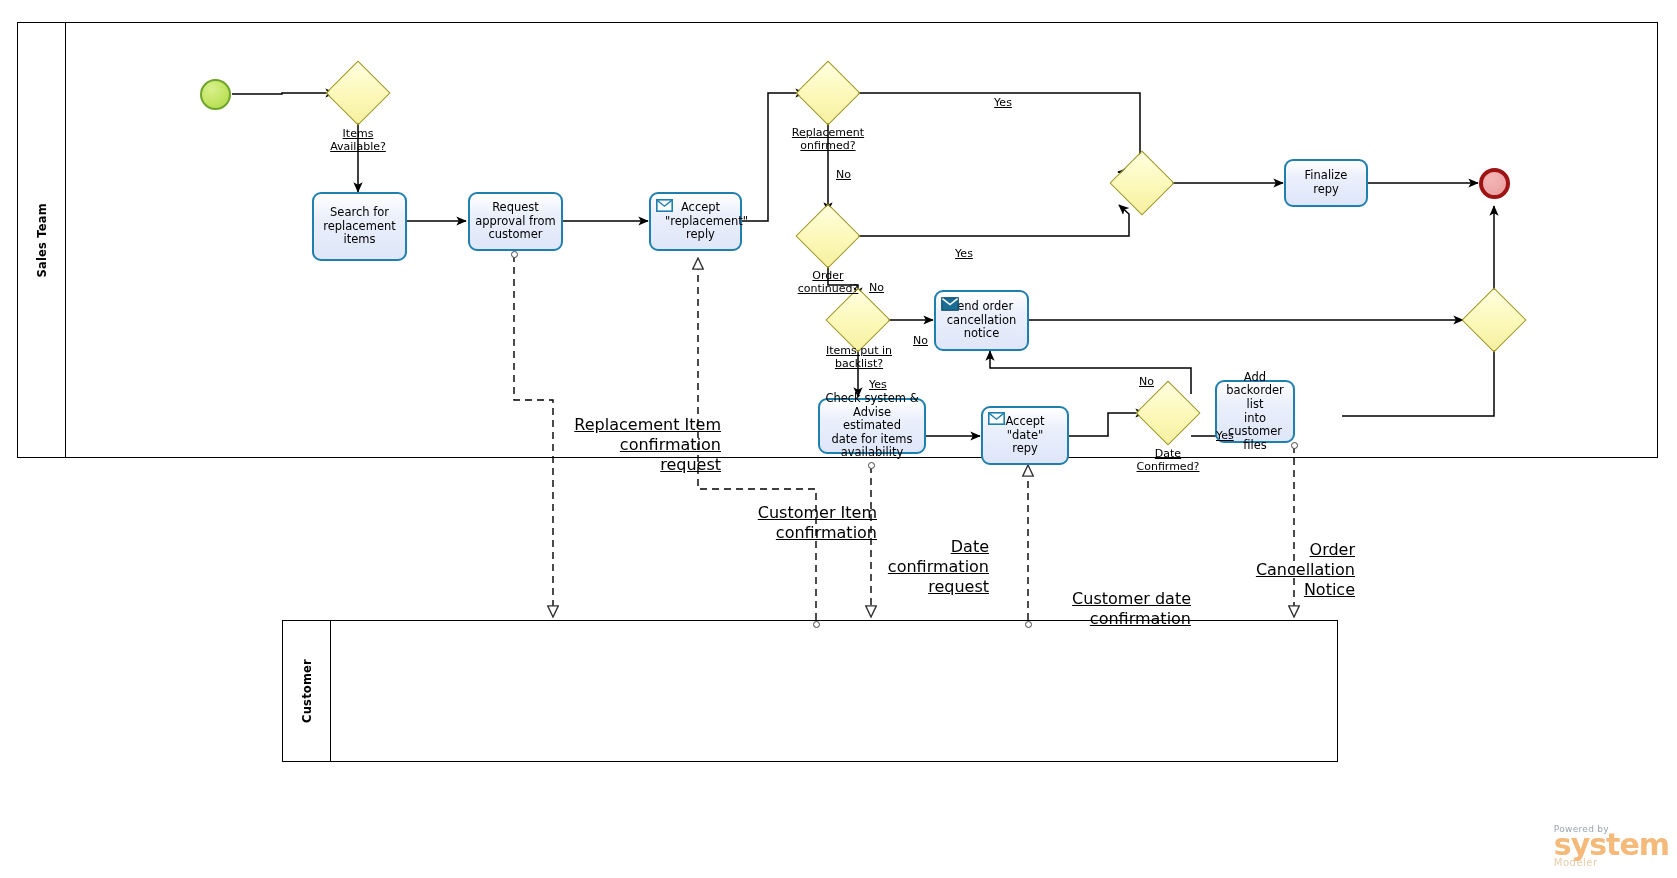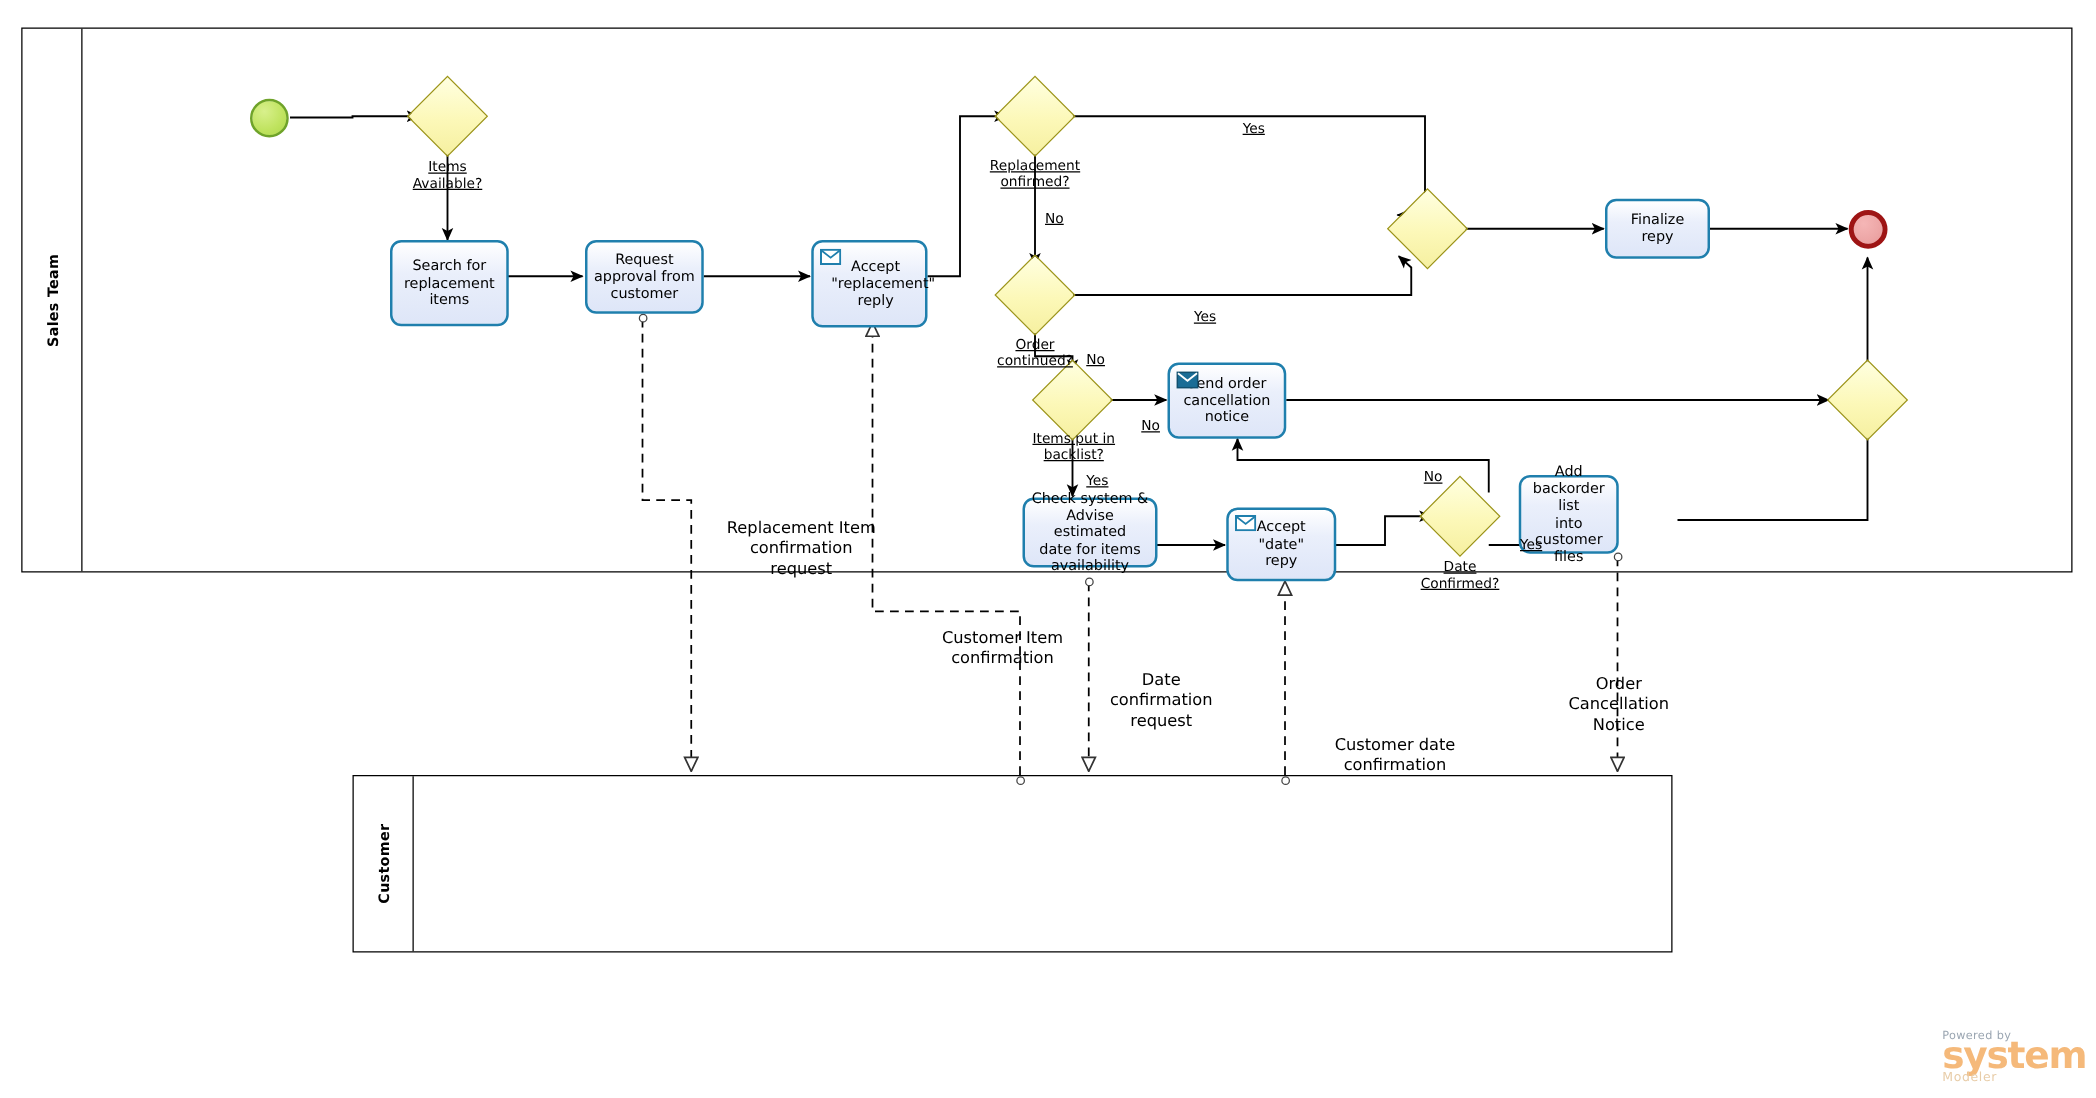--- a/index.html
+++ b/index.html
@@ -111,25 +111,26 @@
     font-size: 11px;
     color: #000;
     white-space: pre;
     line-height: 1.2;
     text-align: center;
     text-decoration: underline;
   }
   .flow-label.left { text-align: left; }
   .msgflow-label {
     position: absolute;
-    font-size: 13px;
+    font-size: 16px;
     color: #000;
     line-height: 1.25;
     white-space: pre-line;
-    text-align: center;
+    text-align: right;
+    text-decoration: underline;
   }
   
   .brand {
     position: absolute;
     right: 8px;
     bottom: 10px;
     text-align: left;
     user-select: none;
     margin-left: 36px;
   }
@@ -282,21 +283,21 @@
 replacement
 items</span>
   </div>
 
   <div class="task" style="left:468px; top:192px; width:95px; height:59px;">
     <span class="tlabel" style="white-space:pre-line;">Request
 approval from
 customer</span>
   </div>
 
-  <div class="task msg" style="left:649px; top:192px; width:93px; height:70px;padding-left:14px;">
+  <div class="task msg" style="left:649px; top:192px; width:93px; height:59px;padding-left:14px;">
     <span class="task-inner">
       <span class="msg-icon" style="position:absolute; left:5px; top:5px;">
         <svg width="17" height="13" viewBox="0 0 17 13">
           <rect x="0.8" y="0.8" width="15.4" height="11.4" fill="#ffffff" stroke="#1f7fad" stroke-width="1.6"></rect>
           <path d="M 1.2 1.4 L 8.5 7.2 L 15.8 1.4" fill="none" stroke="#1f7fad" stroke-width="1.4"></path>
         </svg>
       </span>
       <span class="tlabel" style="white-space:pre-line;">Accept
 "replacement"
 reply</span>

